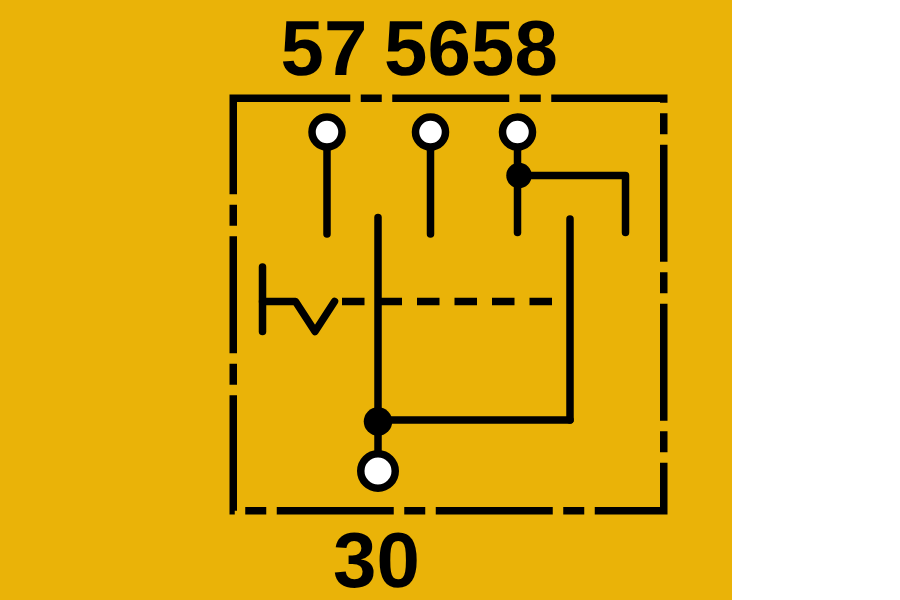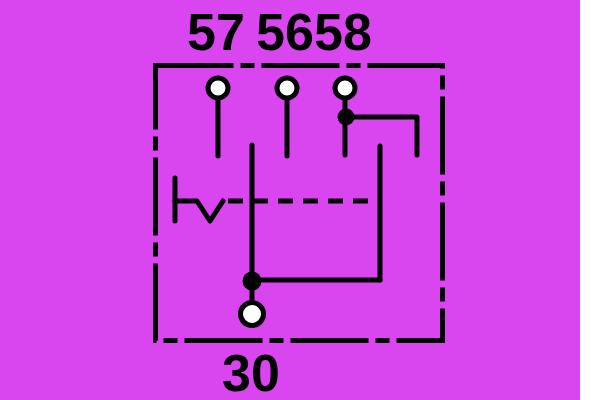--- a/index.html
+++ b/index.html
@@ -2,23 +2,23 @@
 <html style="--line: #000000;"><head>
 <meta charset="utf-8">
 <style>
   html, body {
     margin: 0;
     padding: 0;
     background: #ffffff;
   }
   #stage {
     position: relative;
-    width: 580px;
+    width: 488px;
     height: 400px;
-    background: #d946ef;
+    background: #eab308;
     overflow: hidden;
   }
   svg#schematic {
     position: absolute;
     left: 0;
     top: 0;
   }
   .wire {
     fill: none;
     stroke: var(--line, #000000);

